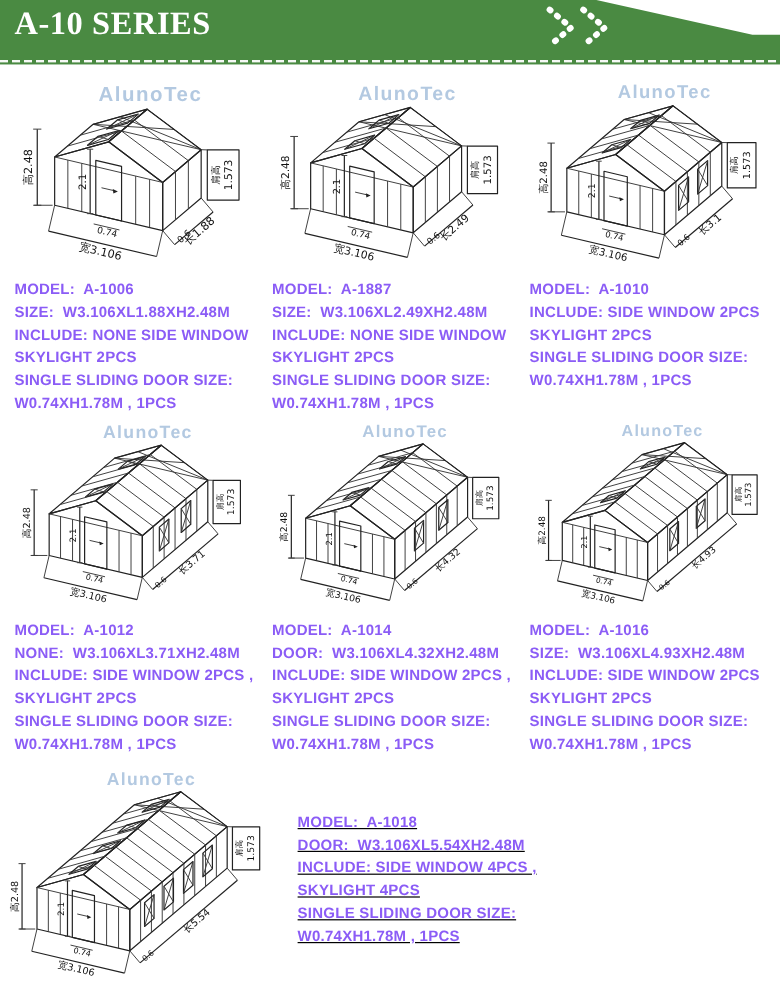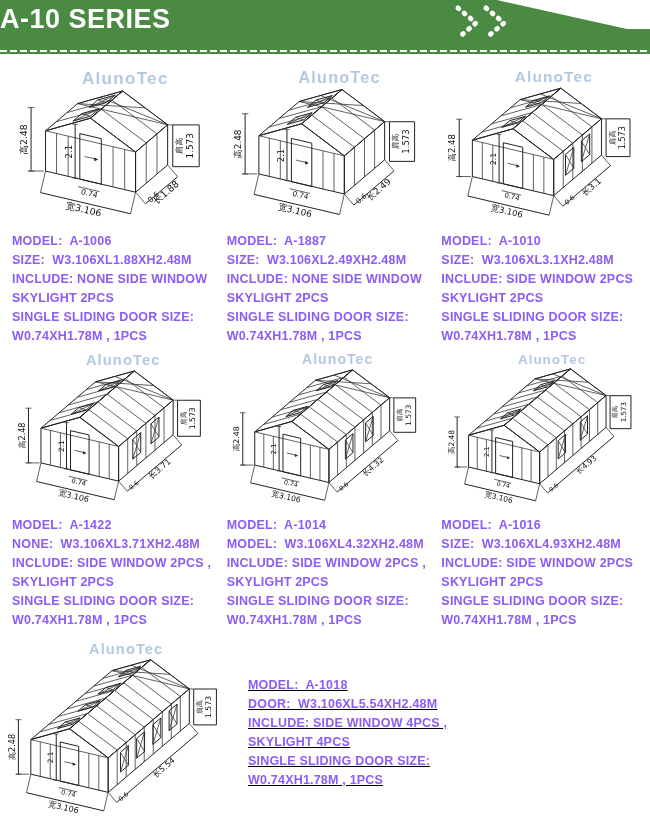--- a/index.html
+++ b/index.html
@@ -2,22 +2,22 @@
 <html><head>
 <meta charset="utf-8">
 <style>
   html,body{margin:0;padding:0;background:#fff;}
   body{width:650px;height:827px;font-family:"Liberation Sans",sans-serif;overflow:hidden;position:relative;}
 
   
   .banner{position:relative;height:54px;}
   .banner-shape{position:absolute;left:0;top:0;right:0;bottom:0;background:#4a8a42;
     clip-path:polygon(0 0,497px 0,627px 29px,650px 29px,650px 54px,0 54px);}
-  .banner-title{position:absolute;left:0;top:4px;margin:0;color:#fff;font-size:27px;
-    font-weight:bold;letter-spacing:.5px;font-family:Liberation Sans, sans-serif;}
+  .banner-title{position:absolute;left:12px;top:4px;margin:0;color:#fff;font-size:27px;
+    font-weight:bold;letter-spacing:.5px;font-family:Liberation Serif, serif;}
   .banner-chevrons{position:absolute;left:452px;top:4px;}
   .banner-dash{position:absolute;left:0;right:0;bottom:2px;height:2px;
     background:repeating-linear-gradient(90deg,#fff 0 7px,rgba(255,255,255,0) 7px 10px);opacity:.95;}
 
   
   .grid{padding-top:8px;border-radius:26px;}
   .row{display:flex;padding:0 3px;}
   .cell{width:215px;}
   svg.drawing{display:block;width:208px;height:166px;margin:0 auto;}
   .specs{padding:4px 2px 0 9px;}
@@ -249,21 +249,20 @@
           <line x1="167.6" y1="-27.9" x2="179.26399999999998" y2="-14.183999999999997" class="thin"></line>
           <text x="128.4072718131135" y="32.74421895885352" class="dim" font-size="9" text-anchor="middle" transform="rotate(-40.4 128.4072718131135 32.74421895885352)">0.6</text>
           <text x="157.196" y="16.389000000000003" class="dim" font-size="11" text-anchor="middle" transform="rotate(-40.4 157.196 16.389000000000003)">长3.1</text>
           <rect x="173.6" y="-74.9" width="31" height="49" class="ln"></rect>
           <line x1="167.6" y1="-75" x2="173.6" y2="-74.9" class="thin"></line>
           <text x="184.6" y="-50.400000000000006" class="dim" font-size="9.5" text-anchor="middle" transform="rotate(-90 184.6 -50.400000000000006)">肩高</text>
           <text x="197.6" y="-50.400000000000006" class="dim" font-size="10.5" text-anchor="middle" transform="rotate(-90 197.6 -50.400000000000006)">1.573</text>
         </svg>
       <div class="specs">
         <div class="spec-line">MODEL:  A-1010</div>
-        <div class="spec-line">SIZE:  W3.106XL3.1XH2.48M</div>
         <div class="spec-line">INCLUDE: SIDE WINDOW 2PCS</div>
         <div class="spec-line">SKYLIGHT 2PCS</div>
         <div class="spec-line">SINGLE SLIDING DOOR SIZE:</div>
         <div class="spec-line">W0.74XH1.78M , 1PCS</div>
       </div>
     </figure>
   </section>
 
   <section class="row">
     <figure class="cell" style="margin:0">
@@ -331,21 +330,21 @@
           <line x1="105.6" y1="24.8" x2="117.264" y2="38.516000000000005" class="thin"></line>
           <line x1="179.8" y1="-38.2" x2="191.464" y2="-24.484" class="thin"></line>
           <text x="128.41152895002804" y="32.749230136768645" class="dim" font-size="9" text-anchor="middle" transform="rotate(-40.4 128.41152895002804 32.749230136768645)">0.6</text>
           <text x="163.906" y="10.724" class="dim" font-size="11" text-anchor="middle" transform="rotate(-40.4 163.906 10.724)">长3.71</text>
           <rect x="185.8" y="-85.2" width="31" height="49" class="ln"></rect>
           <line x1="179.8" y1="-85.4" x2="185.8" y2="-85.2" class="thin"></line>
           <text x="196.8" y="-60.7" class="dim" font-size="9.5" text-anchor="middle" transform="rotate(-90 196.8 -60.7)">肩高</text>
           <text x="209.8" y="-60.7" class="dim" font-size="10.5" text-anchor="middle" transform="rotate(-90 209.8 -60.7)">1.573</text>
         </svg>
       <div class="specs">
-        <div class="spec-line">MODEL:  A-1422</div>
+        <div class="spec-line">MODEL:  A-1012</div>
         <div class="spec-line">NONE:  W3.106XL3.71XH2.48M</div>
         <div class="spec-line">INCLUDE: SIDE WINDOW 2PCS ,</div>
         <div class="spec-line">SKYLIGHT 2PCS</div>
         <div class="spec-line">SINGLE SLIDING DOOR SIZE:</div>
         <div class="spec-line">W0.74XH1.78M , 1PCS</div>
       </div>
     </figure>
     <figure class="cell" style="margin:0">
       <svg class="drawing" viewBox="-38 -169.4 276 236.2" preserveAspectRatio="xMidYMid meet">
           <text x="118" y="-143.4" class="wm" font-size="20" text-anchor="middle">AlunoTec</text>
@@ -415,21 +414,21 @@
           <line x1="192" y1="-48.6" x2="203.664" y2="-34.884" class="thin"></line>
           <text x="128.40936081149871" y="32.74667727356475" class="dim" font-size="9" text-anchor="middle" transform="rotate(-40.4 128.40936081149871 32.74667727356475)">0.6</text>
           <text x="170.61599999999999" y="5.004000000000001" class="dim" font-size="11" text-anchor="middle" transform="rotate(-40.4 170.61599999999999 5.004000000000001)">长4.32</text>
           <rect x="198" y="-95.6" width="31" height="49" class="ln"></rect>
           <line x1="192" y1="-95.8" x2="198" y2="-95.6" class="thin"></line>
           <text x="209" y="-71.1" class="dim" font-size="9.5" text-anchor="middle" transform="rotate(-90 209 -71.1)">肩高</text>
           <text x="222" y="-71.1" class="dim" font-size="10.5" text-anchor="middle" transform="rotate(-90 222 -71.1)">1.573</text>
         </svg>
       <div class="specs">
         <div class="spec-line">MODEL:  A-1014</div>
-        <div class="spec-line">MODEL:  W3.106XL4.32XH2.48M</div>
+        <div class="spec-line">DOOR:  W3.106XL4.32XH2.48M</div>
         <div class="spec-line">INCLUDE: SIDE WINDOW 2PCS ,</div>
         <div class="spec-line">SKYLIGHT 2PCS</div>
         <div class="spec-line">SINGLE SLIDING DOOR SIZE:</div>
         <div class="spec-line">W0.74XH1.78M , 1PCS</div>
       </div>
     </figure>
     <figure class="cell" style="margin:0">
       <svg class="drawing" viewBox="-38 -179.8 288.2 246.60000000000002" preserveAspectRatio="xMidYMid meet">
           <text x="124.1" y="-153.8" class="wm" font-size="20" text-anchor="middle">AlunoTec</text>
           <polygon points="98.6,-131 204.2,-106.2 151.4,-145.8" class="thin"></polygon>

